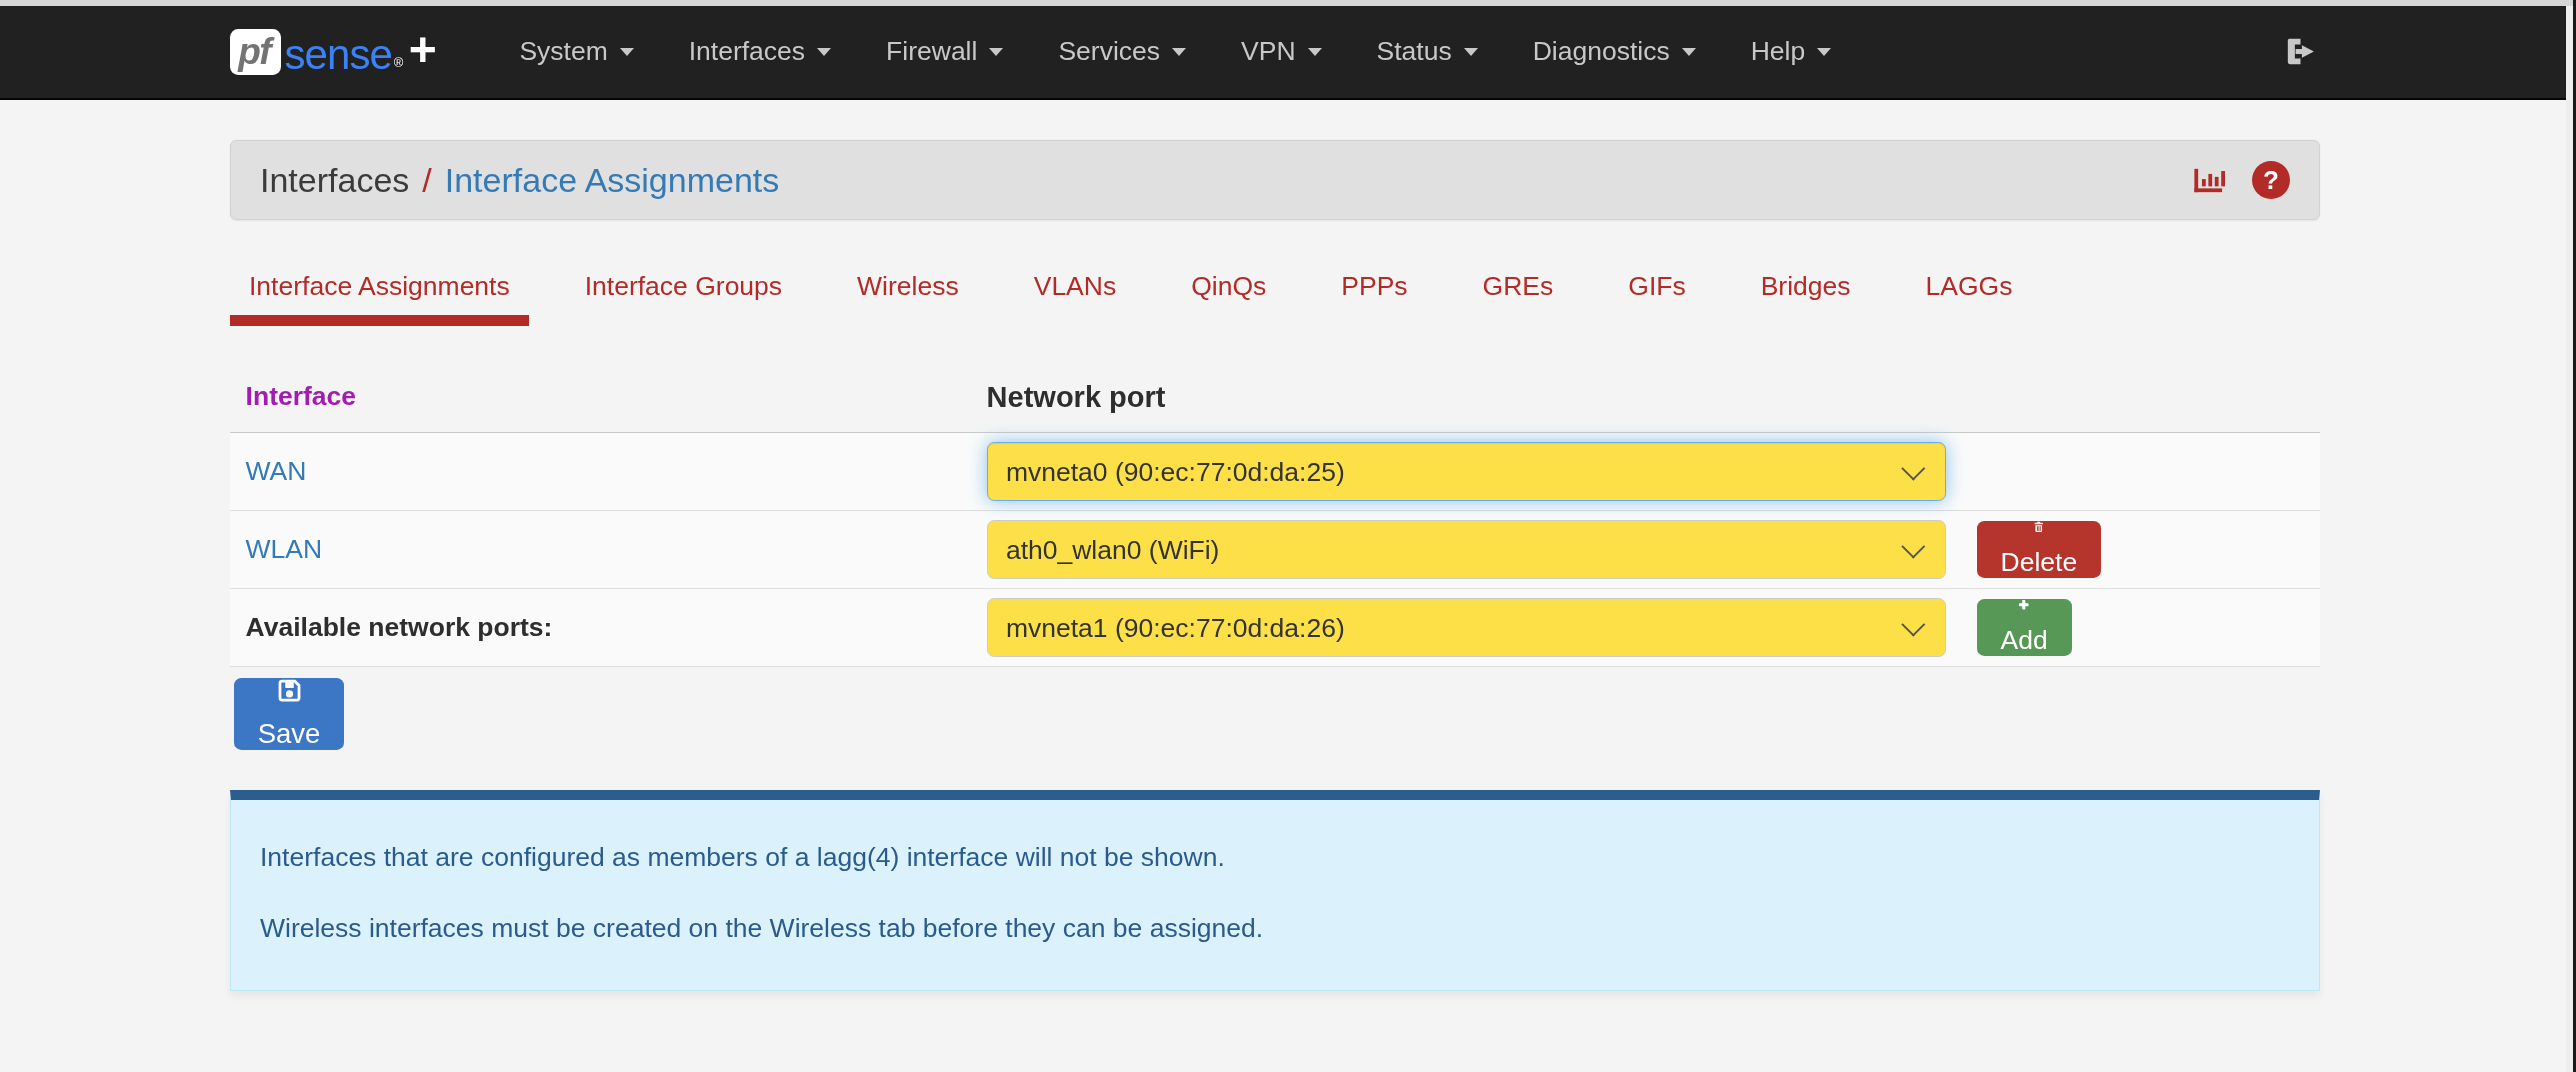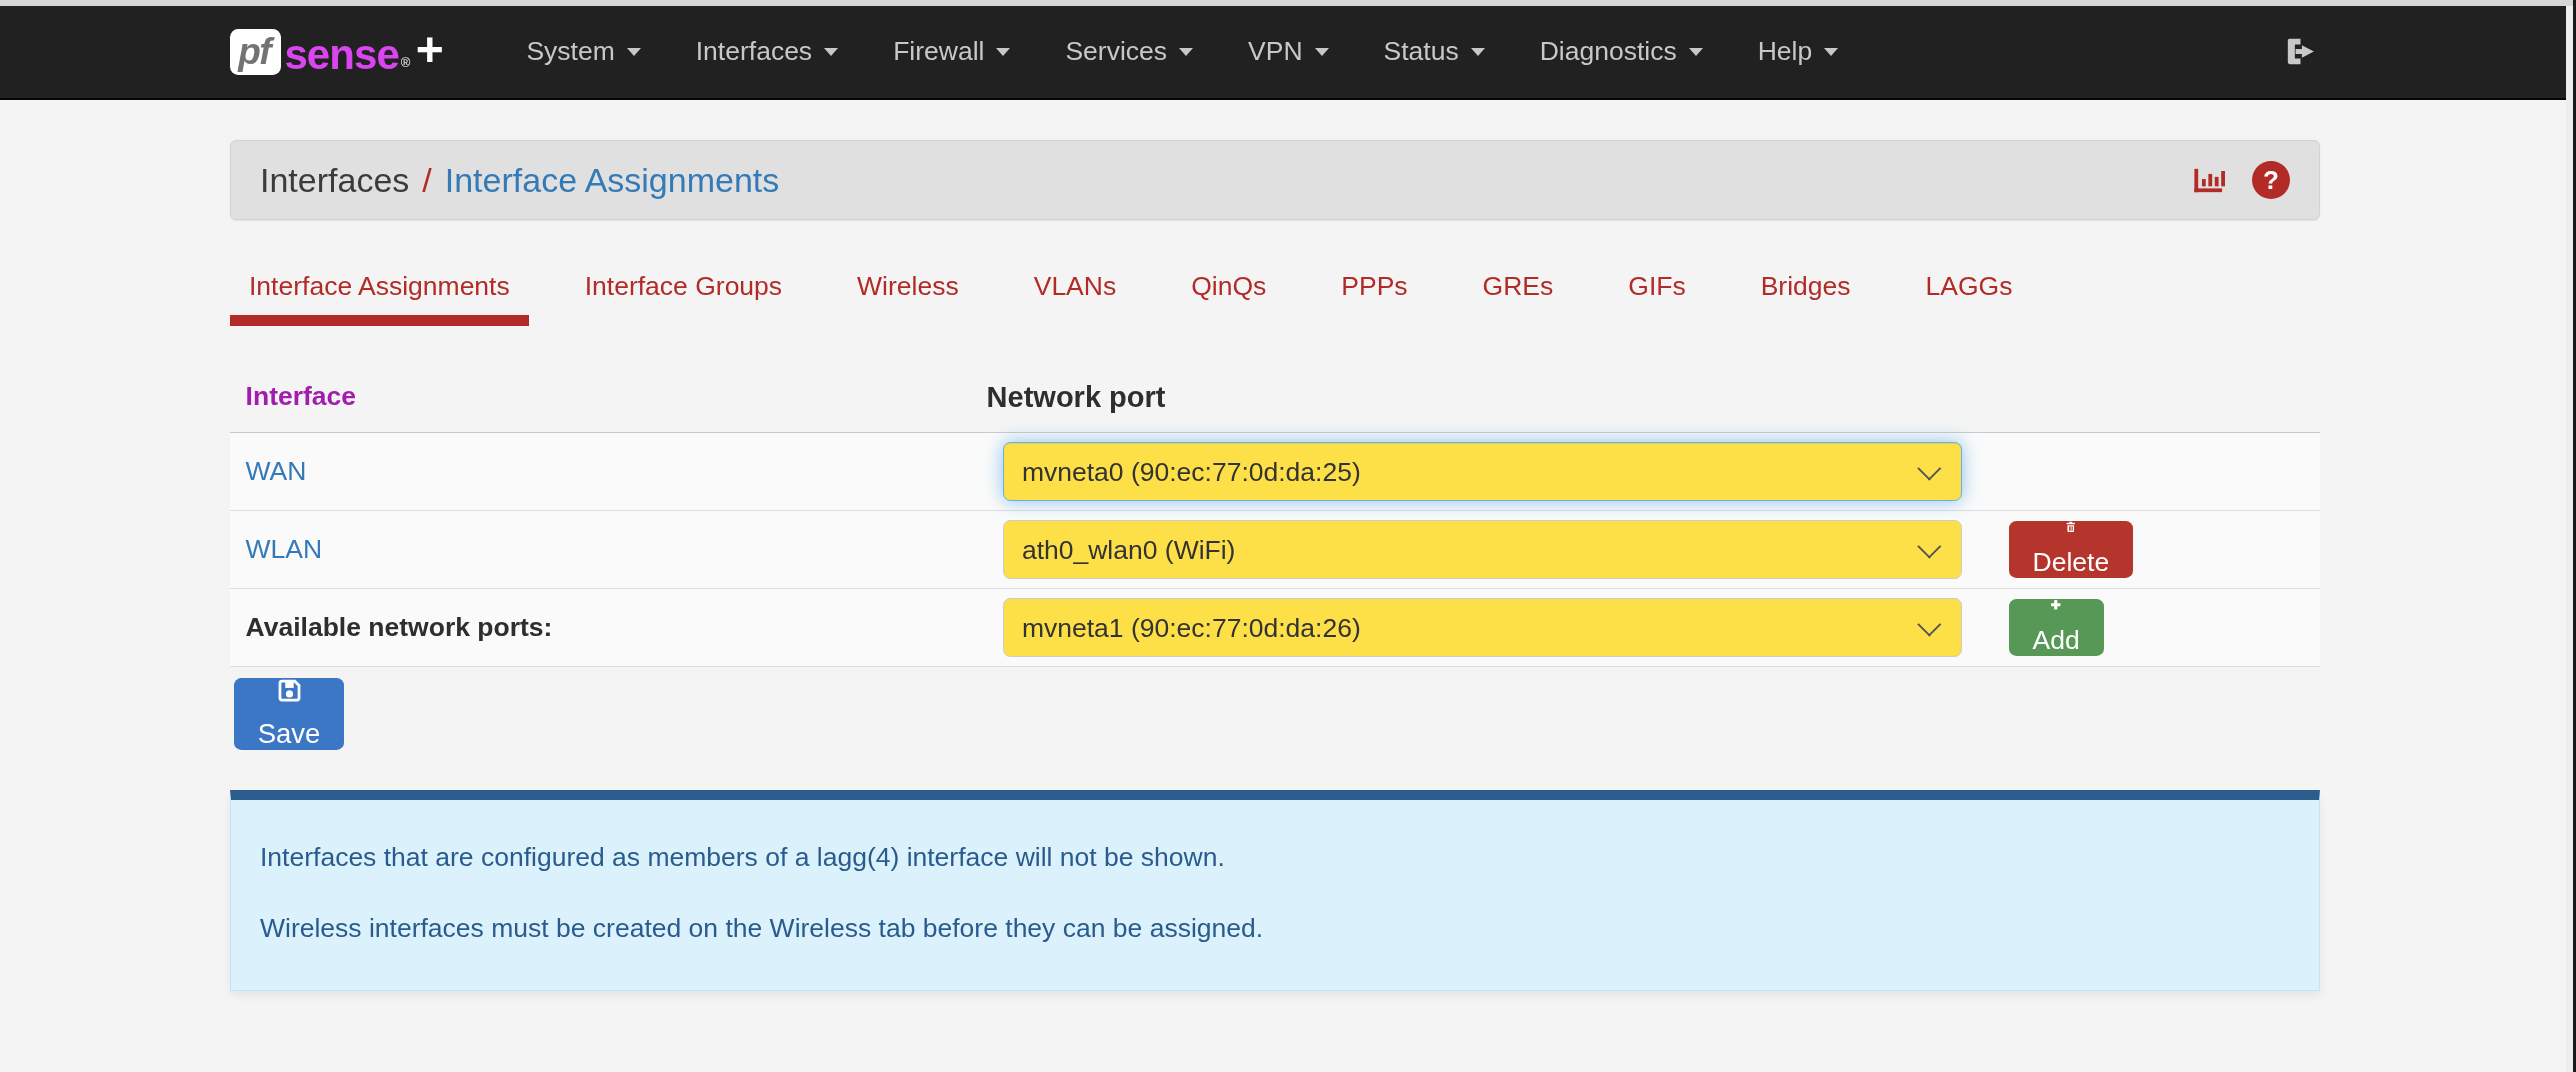--- a/index.html
+++ b/index.html
@@ -22,21 +22,21 @@
   .navbar-inner{
     position:relative;margin-left:230px;width:2090px;height:100%;
     display:flex;align-items:center;
   }
   .brand{display:flex;align-items:center;cursor:pointer;margin-right:55px;}
   .brand-pf{
     background:#ffffff;color:#737373;border-radius:8.2px;
     width:48px;height:46px;display:flex;align-items:center;justify-content:center;
     font-style:italic;font-weight:bold;font-size:37px;letter-spacing:-1.8px;padding-right:2.7px;
   }
-  .brand-sense{color:#d946ef;font-weight:bold;font-size:42px;letter-spacing:-0.9px;margin-left:3.7px;margin-top:7px;}
+  .brand-sense{color:#3b82f6;font-weight:normal;font-size:42px;letter-spacing:-0.9px;margin-left:3.7px;margin-top:7px;}
   .brand-reg{color:#ffffff;font-size:13px;align-self:flex-end;margin:0 5.5px 9.2px 1.8px;}
   .brand-plus{color:#ffffff;font-weight:bold;font-size:48px;line-height:0;margin-top:-3.7px;}
   .nav-items{display:flex;align-items:center;}
   .nav-item{
     color:#c8c8c8;font-size:26.5px;padding:26px 27.5px;cursor:pointer;white-space:nowrap;
     display:flex;align-items:center;
   }
   .caret{
     display:inline-block;margin-left:12px;width:0;height:0;
     border-left:7.3px solid transparent;border-right:7.3px solid transparent;
@@ -74,21 +74,21 @@
     content:"";position:absolute;left:0;right:0;bottom:0;height:11px;background:#b22b27;
   }
 
   
   .assign-table{margin-top:42px;}
   .t-head{display:flex;padding:13px 0 18.3px 15.6px;border-bottom:1.8px solid #c9c9c9;}
   .t-head .col-if{width:741px;font-weight:bold;font-size:26.5px;color:#a21caf;}
   .t-head .col-port{font-weight:bold;font-size:29px;color:#2e2e2e;}
   .t-row{
     display:flex;align-items:center;height:77px;padding-left:15.6px;
-    background:#fafafa;border-bottom:0.9px solid #dddddd;gap:16px;
+    background:#fafafa;border-bottom:0.9px solid #dddddd;
   }
   .col-if{width:741px;}
   .if-link{color:#337ab7;font-size:26.5px;cursor:pointer;text-decoration:none;}
   .avail-label{font-weight:bold;font-size:26.5px;color:#2e2e2e;}
   .port-wrap{position:relative;width:959px;}
   select.port-select{
     -webkit-appearance:none;appearance:none;
     width:959px;height:59px;background:#fde047;border:1.8px solid #cccccc;border-radius:7.3px;
     font-family:"Liberation Sans","DejaVu Sans",sans-serif;
     font-size:26.5px;color:#333333;padding:0 55px 0 18.3px;outline:none;

